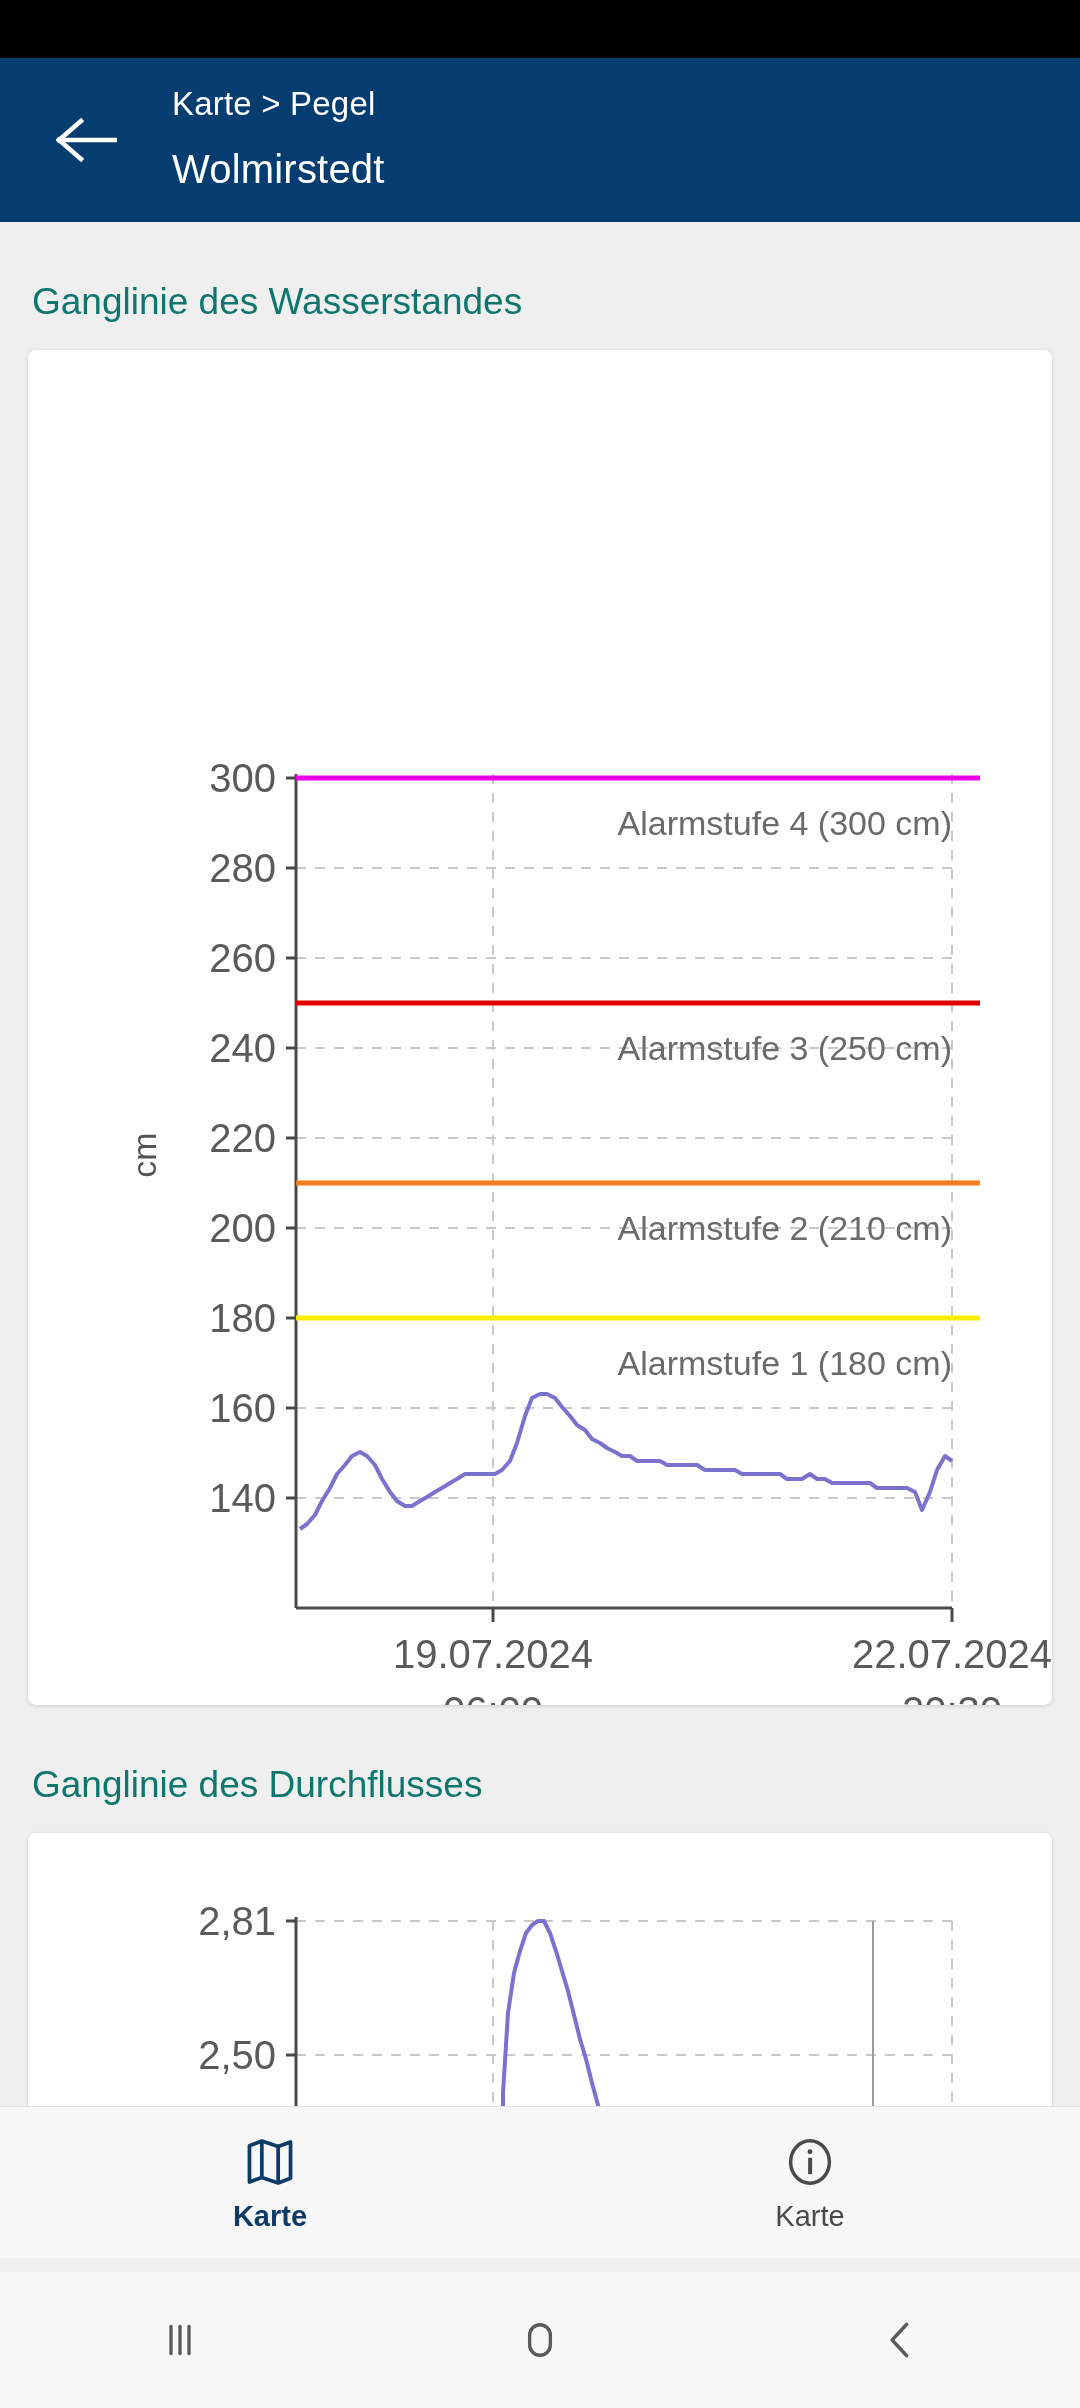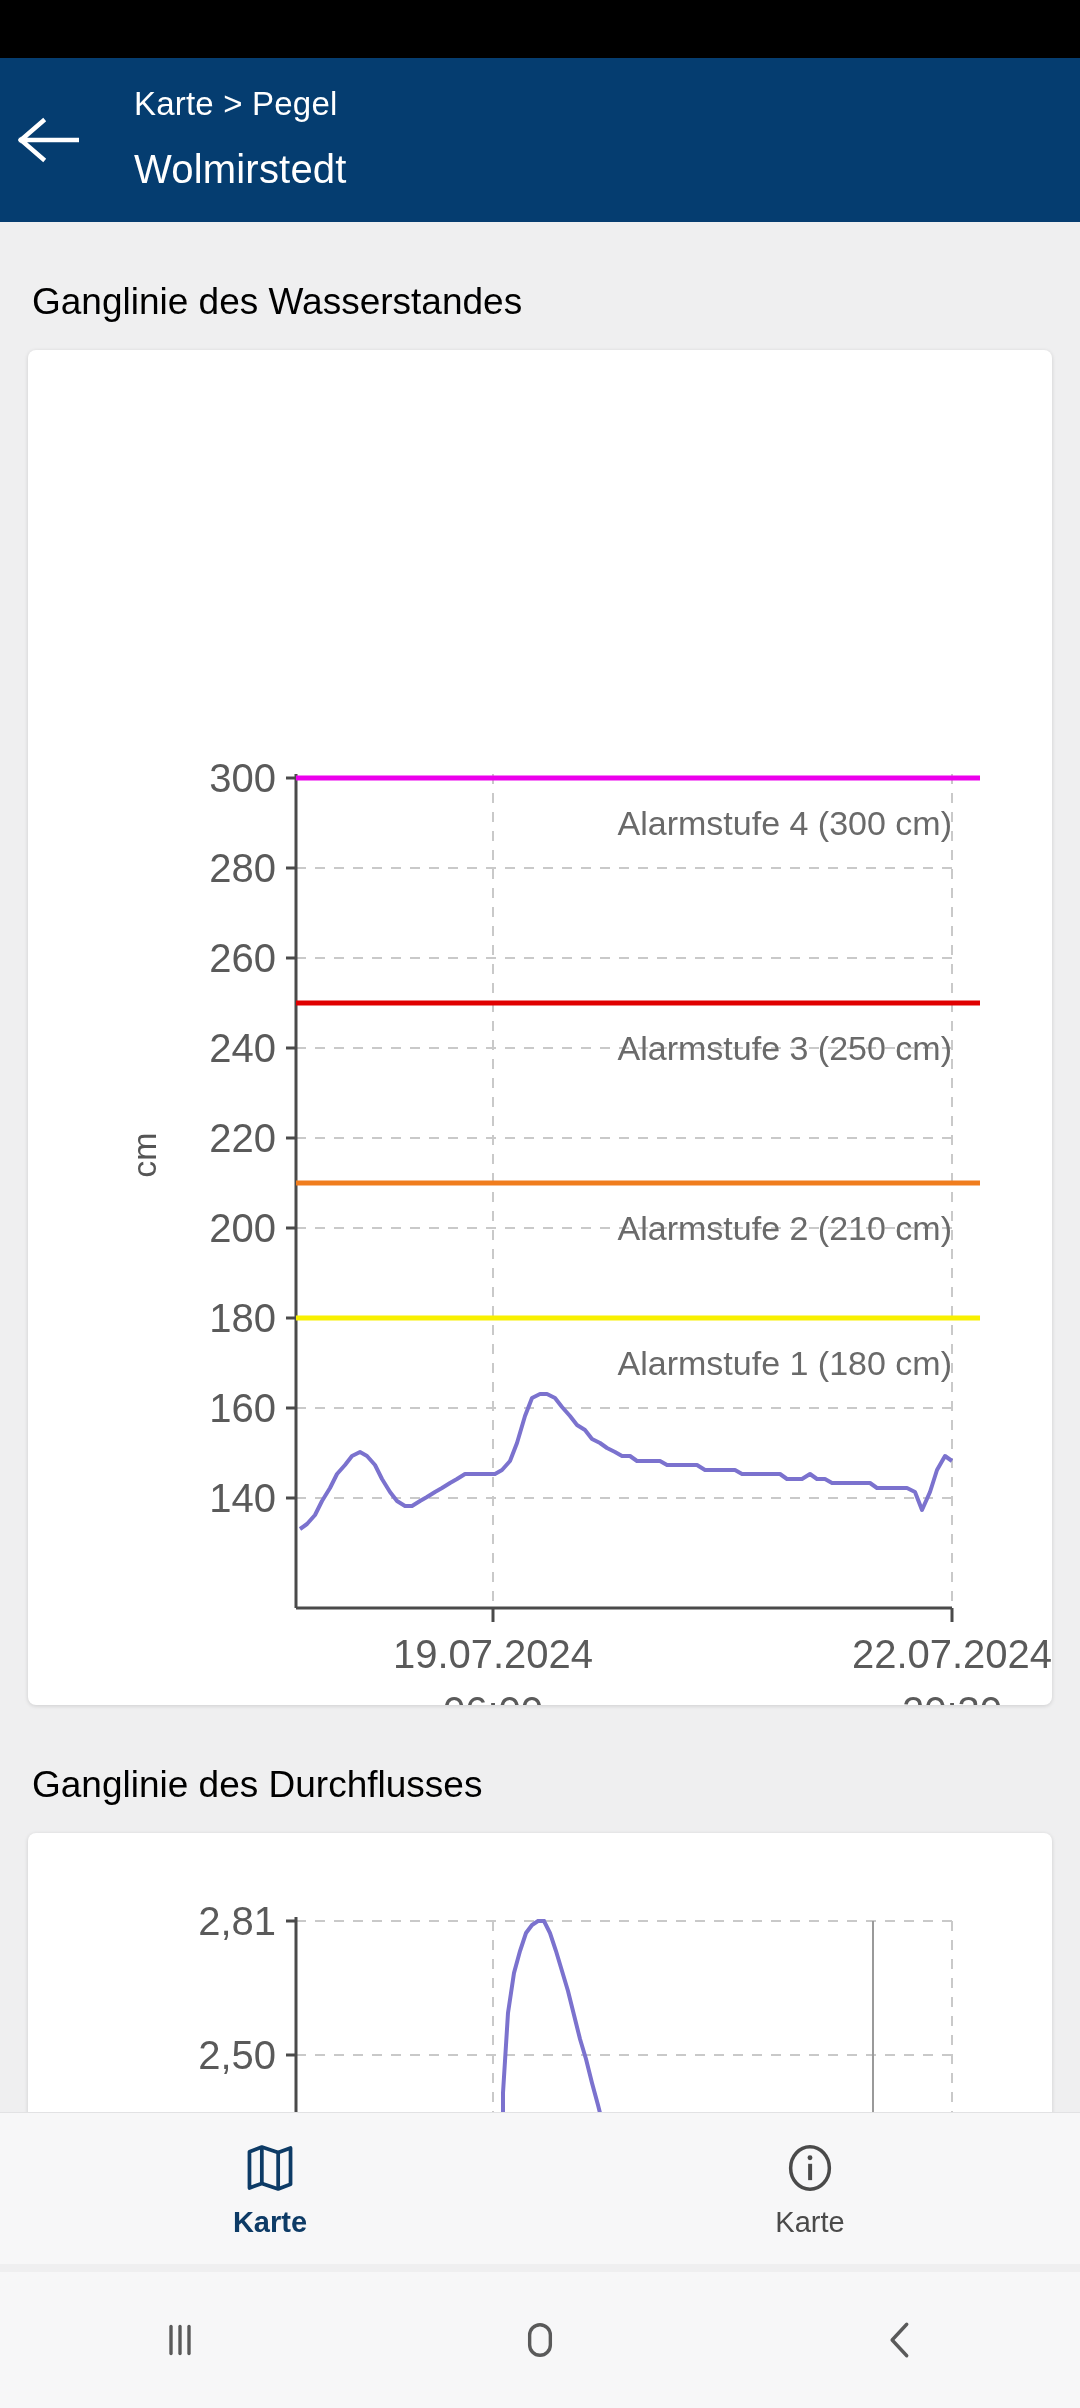--- a/index.html
+++ b/index.html
@@ -24,20 +24,21 @@
     background: #000000;
     width: 100%;
   }
 
   
   .app-header {
     height: 164px;
     background: #053d70;
     display: flex;
     align-items: center;
+    padding-left: 38px;
     position: relative;
   }
   .back-btn {
     width: 96px;
     height: 96px;
     display: flex;
     align-items: center;
     justify-content: center;
     flex: 0 0 auto;
   }
@@ -74,21 +75,21 @@
     top: 222px;
     left: 0;
     width: 1080px;
     bottom: 288px;
     background: #efeff0;
     overflow: hidden;
   }
 
   .section-title {
     font-size: 37px;
-    color: #000000;
+    color: #0f766e;
     padding: 58px 0 26px 32px;
     line-height: 44px;
   }
 
   .card {
     background: #ffffff;
     margin: 0 28px;
     border-radius: 8px;
     box-shadow: 0 1px 4px rgba(0,0,0,0.14);
     position: relative;
@@ -105,21 +106,21 @@
     left: 0; right: 0;
     top: 1580px;
     text-align: center;
     font-size: 23px;
     color: #333333;
   }
 
   
   .bottom-nav {
     position: absolute;
-    left: 0; bottom: 144px;
+    left: 0; bottom: 150px;
     width: 1080px;
     height: 152px;
     background: #f7f7f8;
     display: flex;
     align-items: center;
     border-top: 1px solid #e2e2e4;
   }
   .nav-item {
     flex: 1 1 0;
     display: flex;

